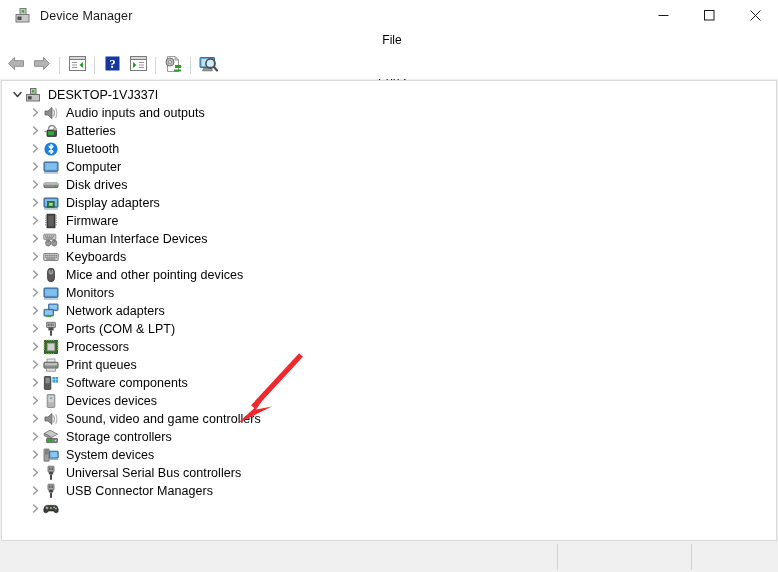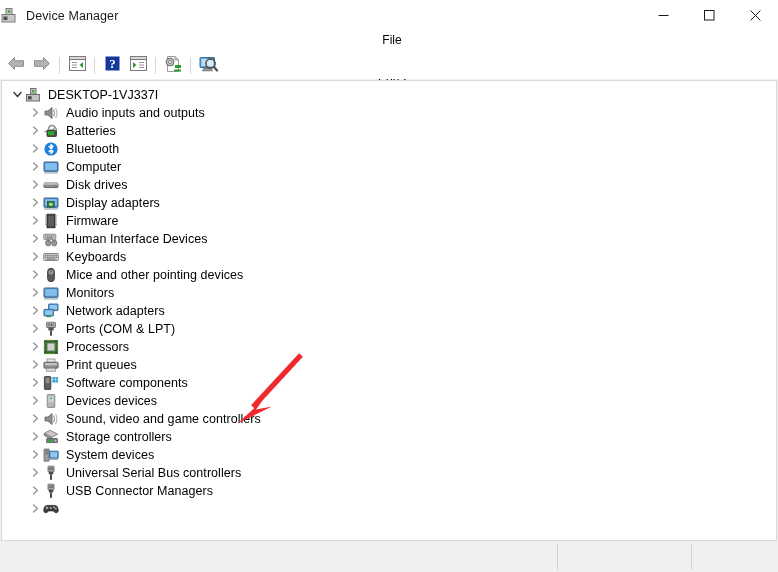--- a/index.html
+++ b/index.html
@@ -26,21 +26,21 @@
     top: 0; left: 0;
     width: 778px;
     height: 31px;
     background: #ffffff;
     display: flex;
     align-items: center;
   }
   .titlebar-left {
     display: flex;
     align-items: center;
-    padding-left: 0;
+    padding-left: 14px;
     flex: 1 1 auto;
     height: 100%;
   }
   .app-icon {
     width: 17px;
     height: 17px;
     position: relative;
     flex: 0 0 auto;
   }
   .title-text {

